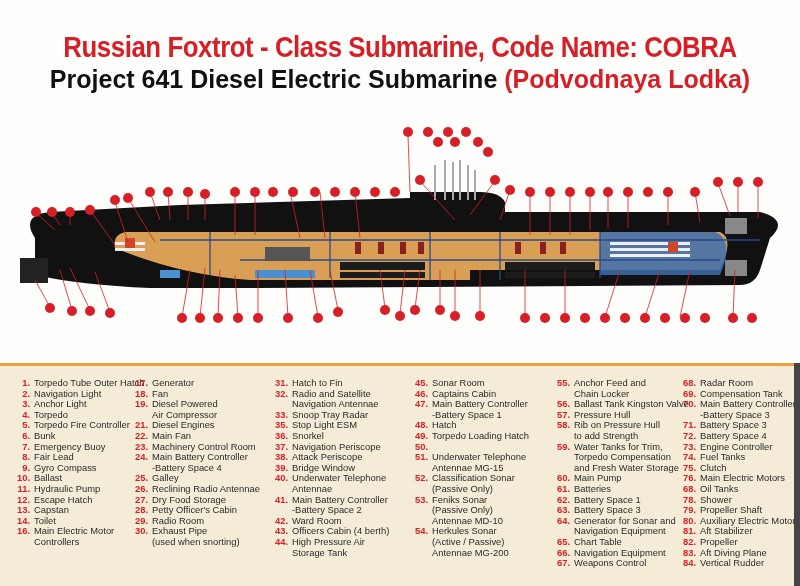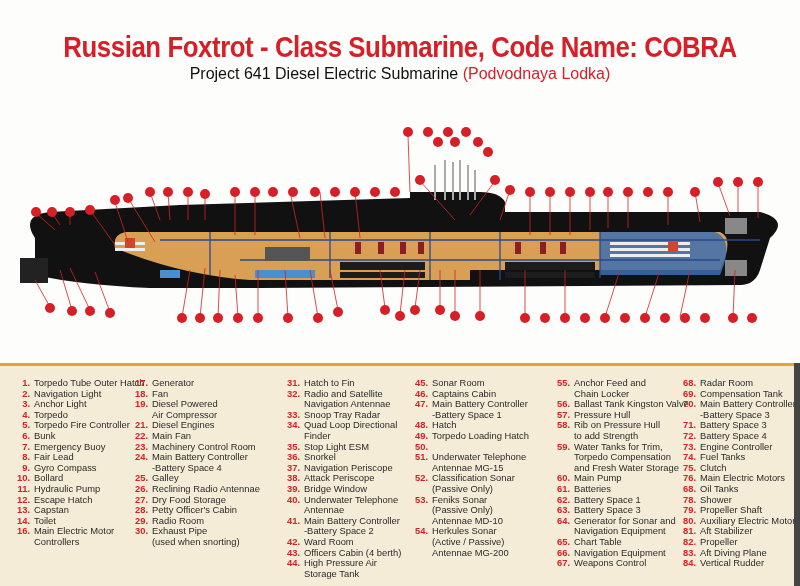--- a/index.html
+++ b/index.html
@@ -6,21 +6,21 @@
   html, body { width: 800px; height: 586px; overflow: hidden; background: #fdfdfb; }
   body { position: relative; font-family: "Liberation Sans", sans-serif; }
 
   .title {
     position: absolute; left: 0; top: 30px; width: 800px; text-align: center;
     font-family: "Liberation Sans", sans-serif; font-weight: bold; color: #d61f26;
     font-size: 30px; letter-spacing: -0.5px; transform: scaleX(0.86);
   }
   .subtitle {
     position: absolute; left: 0; top: 65px; width: 800px; text-align: center;
-    font-weight: normal; font-size: 16px; color: #111;
+    font-weight: bold; font-size: 25px; color: #111;
   }
   .subtitle .red { color: #d61f26; }
 
   .diagram { position: absolute; left: 0; top: 120px; width: 800px; height: 215px; }
 
   .legend {
     position: absolute; left: 0; top: 363px; width: 800px; height: 223px;
     background: #f4ecd6; border-top: 3px solid #e8a23a;
   }
   .legend-col { position: absolute; top: 12px; font-size: 9.4px; line-height: 10.6px; color: #2a2a2a; }
@@ -284,21 +284,21 @@
       <div class="item">
         <span class="num">8.</span>
         <span class="lbl">Fair Lead</span>
       </div>
       <div class="item">
         <span class="num">9.</span>
         <span class="lbl">Gyro Compass</span>
       </div>
       <div class="item">
         <span class="num">10.</span>
-        <span class="lbl">Bollard</span>
+        <span class="lbl">Ballast</span>
       </div>
       <div class="item">
         <span class="num">11.</span>
         <span class="lbl">Hydraulic Pump</span>
       </div>
       <div class="item">
         <span class="num">12.</span>
         <span class="lbl">Escape Hatch</span>
       </div>
       <div class="item">
@@ -365,38 +365,33 @@
       <div class="item">
         <span class="num">29.</span>
         <span class="lbl">Radio Room</span>
       </div>
       <div class="item">
         <span class="num">30.</span>
         <span class="lbl">Exhaust Pipe
 (used when snorting)</span>
       </div>
     </div>
-  <div class="legend-col" style="left:282px">
+  <div class="legend-col" style="left:270px">
       <div class="item">
         <span class="num">31.</span>
         <span class="lbl">Hatch to Fin</span>
       </div>
       <div class="item">
         <span class="num">32.</span>
         <span class="lbl">Radio and Satellite
 Navigation Antennae</span>
       </div>
       <div class="item">
         <span class="num">33.</span>
         <span class="lbl">Snoop Tray Radar</span>
-      </div>
-      <div class="item">
-        <span class="num">34.</span>
-        <span class="lbl">Quad Loop Directional
-Finder</span>
       </div>
       <div class="item">
         <span class="num">35.</span>
         <span class="lbl">Stop Light ESM</span>
       </div>
       <div class="item">
         <span class="num">36.</span>
         <span class="lbl">Snorkel</span>
       </div>
       <div class="item">

